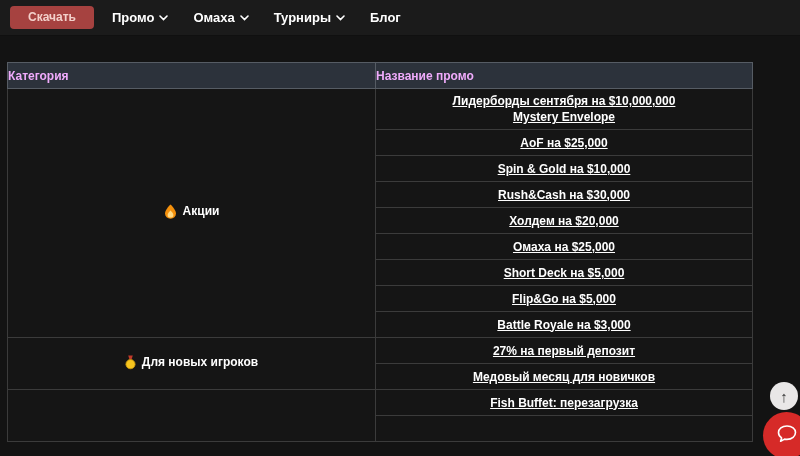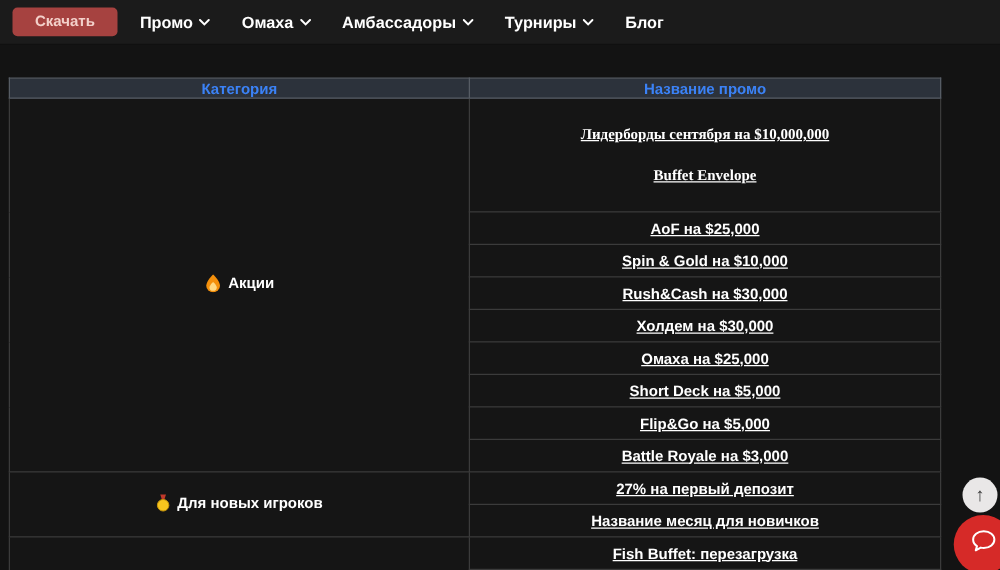--- a/index.html
+++ b/index.html
@@ -57,38 +57,38 @@
     top:62px;
     width:746px;
   }
   table.promo-table {
     width:100%;
     border-collapse:collapse;
     table-layout:fixed;
   }
   .promo-table th {
     background:#2c323b;
-    color:#3b82f6;
+    color:#f0abfc;
     font-size:12px;
     font-weight:bold;
-    height:16px;
-    text-align:center;
+    height:26px;
+    text-align:left;
     border:1px solid #565c64;
   }
   .promo-table td {
     background:#151515;
     border:1px solid #3b3b3b;
     text-align:center;
     vertical-align:middle;
     color:#ffffff;
     font-size:12px;
   }
   .promo-table td.promo-cell { height:26px; padding:5px 4px; }
   .promo-table td.promo-cell-multi { padding:3px 4px; }
-  .promo-table td.promo-cell-multi p { margin:18px 0;font-family:Liberation Serif, serif; }
+  .promo-table td.promo-cell-multi p { margin:2px 0; }
   .promo-link {
     color:#ffffff;
     font-weight:bold;
     text-decoration:underline;
     cursor:pointer;
   }
   .cat-cell {
     font-weight:bold;
     font-size:12.5px;
   }
@@ -146,28 +146,20 @@
     </div>
     <div class="nav-item">
       <span>Омаха</span>
       <span class="chev">
         <svg width="9" height="6" viewBox="0 0 9 6">
             <path d="M1 1l3.5 3.5L8 1" stroke="#ffffff" stroke-width="1.6" fill="none" stroke-linecap="round"></path>
           </svg>
       </span>
     </div>
     <div class="nav-item">
-      <span>Амбассадоры</span>
-      <span class="chev">
-        <svg width="9" height="6" viewBox="0 0 9 6">
-            <path d="M1 1l3.5 3.5L8 1" stroke="#ffffff" stroke-width="1.6" fill="none" stroke-linecap="round"></path>
-          </svg>
-      </span>
-    </div>
-    <div class="nav-item">
       <span>Турниры</span>
       <span class="chev">
         <svg width="9" height="6" viewBox="0 0 9 6">
             <path d="M1 1l3.5 3.5L8 1" stroke="#ffffff" stroke-width="1.6" fill="none" stroke-linecap="round"></path>
           </svg>
       </span>
     </div>
     <div class="nav-item">
       <span>Блог</span>
     </div>
@@ -194,41 +186,41 @@
               <svg width="13" height="15" viewBox="0 0 13 15">
                 <path d="M6.5 0.5 C6.5 0.5 1 5.5 1 9.6 A5.5 5.1 0 0 0 12 9.6 C12 5.5 6.5 0.5 6.5 0.5 Z" fill="#f4900c"></path>
                 <path d="M6.5 6.5 C6.5 6.5 3.6 9 3.6 10.9 A2.9 2.7 0 0 0 9.4 10.9 C9.4 9 6.5 6.5 6.5 6.5 Z" fill="#ffd983"></path>
               </svg>
             </span>
             <span>Акции</span>
           </span>
         </td>
         <td class="promo-cell promo-cell-multi">
           <p><a class="promo-link">Лидерборды сентября на $10,000,000</a></p>
-          <p><a class="promo-link">Buffet Envelope</a></p>
+          <p><a class="promo-link">Mystery Envelope</a></p>
         </td>
       </tr>
       <tr>
         <td class="promo-cell">
           <a class="promo-link">AoF на $25,000</a>
         </td>
       </tr>
       <tr>
         <td class="promo-cell">
           <a class="promo-link">Spin &amp; Gold на $10,000</a>
         </td>
       </tr>
       <tr>
         <td class="promo-cell">
           <a class="promo-link">Rush&amp;Cash на $30,000</a>
         </td>
       </tr>
       <tr>
         <td class="promo-cell">
-          <a class="promo-link">Холдем на $30,000</a>
+          <a class="promo-link">Холдем на $20,000</a>
         </td>
       </tr>
       <tr>
         <td class="promo-cell">
           <a class="promo-link">Омаха на $25,000</a>
         </td>
       </tr>
       <tr>
         <td class="promo-cell">
           <a class="promo-link">Short Deck на $5,000</a>
@@ -255,21 +247,21 @@
             </span>
             <span>Для новых игроков</span>
           </span>
         </td>
         <td class="promo-cell">
           <a class="promo-link">27% на первый депозит</a>
         </td>
       </tr>
       <tr>
         <td class="promo-cell">
-          <a class="promo-link">Название месяц для новичков</a>
+          <a class="promo-link">Медовый месяц для новичков</a>
         </td>
       </tr>
       <tr>
         <td class="cat-cell" rowspan="2"></td>
         <td class="promo-cell">
           <a class="promo-link">Fish Buffet: перезагрузка</a>
         </td>
       </tr>
       <tr>
         <td class="promo-cell"></td>

